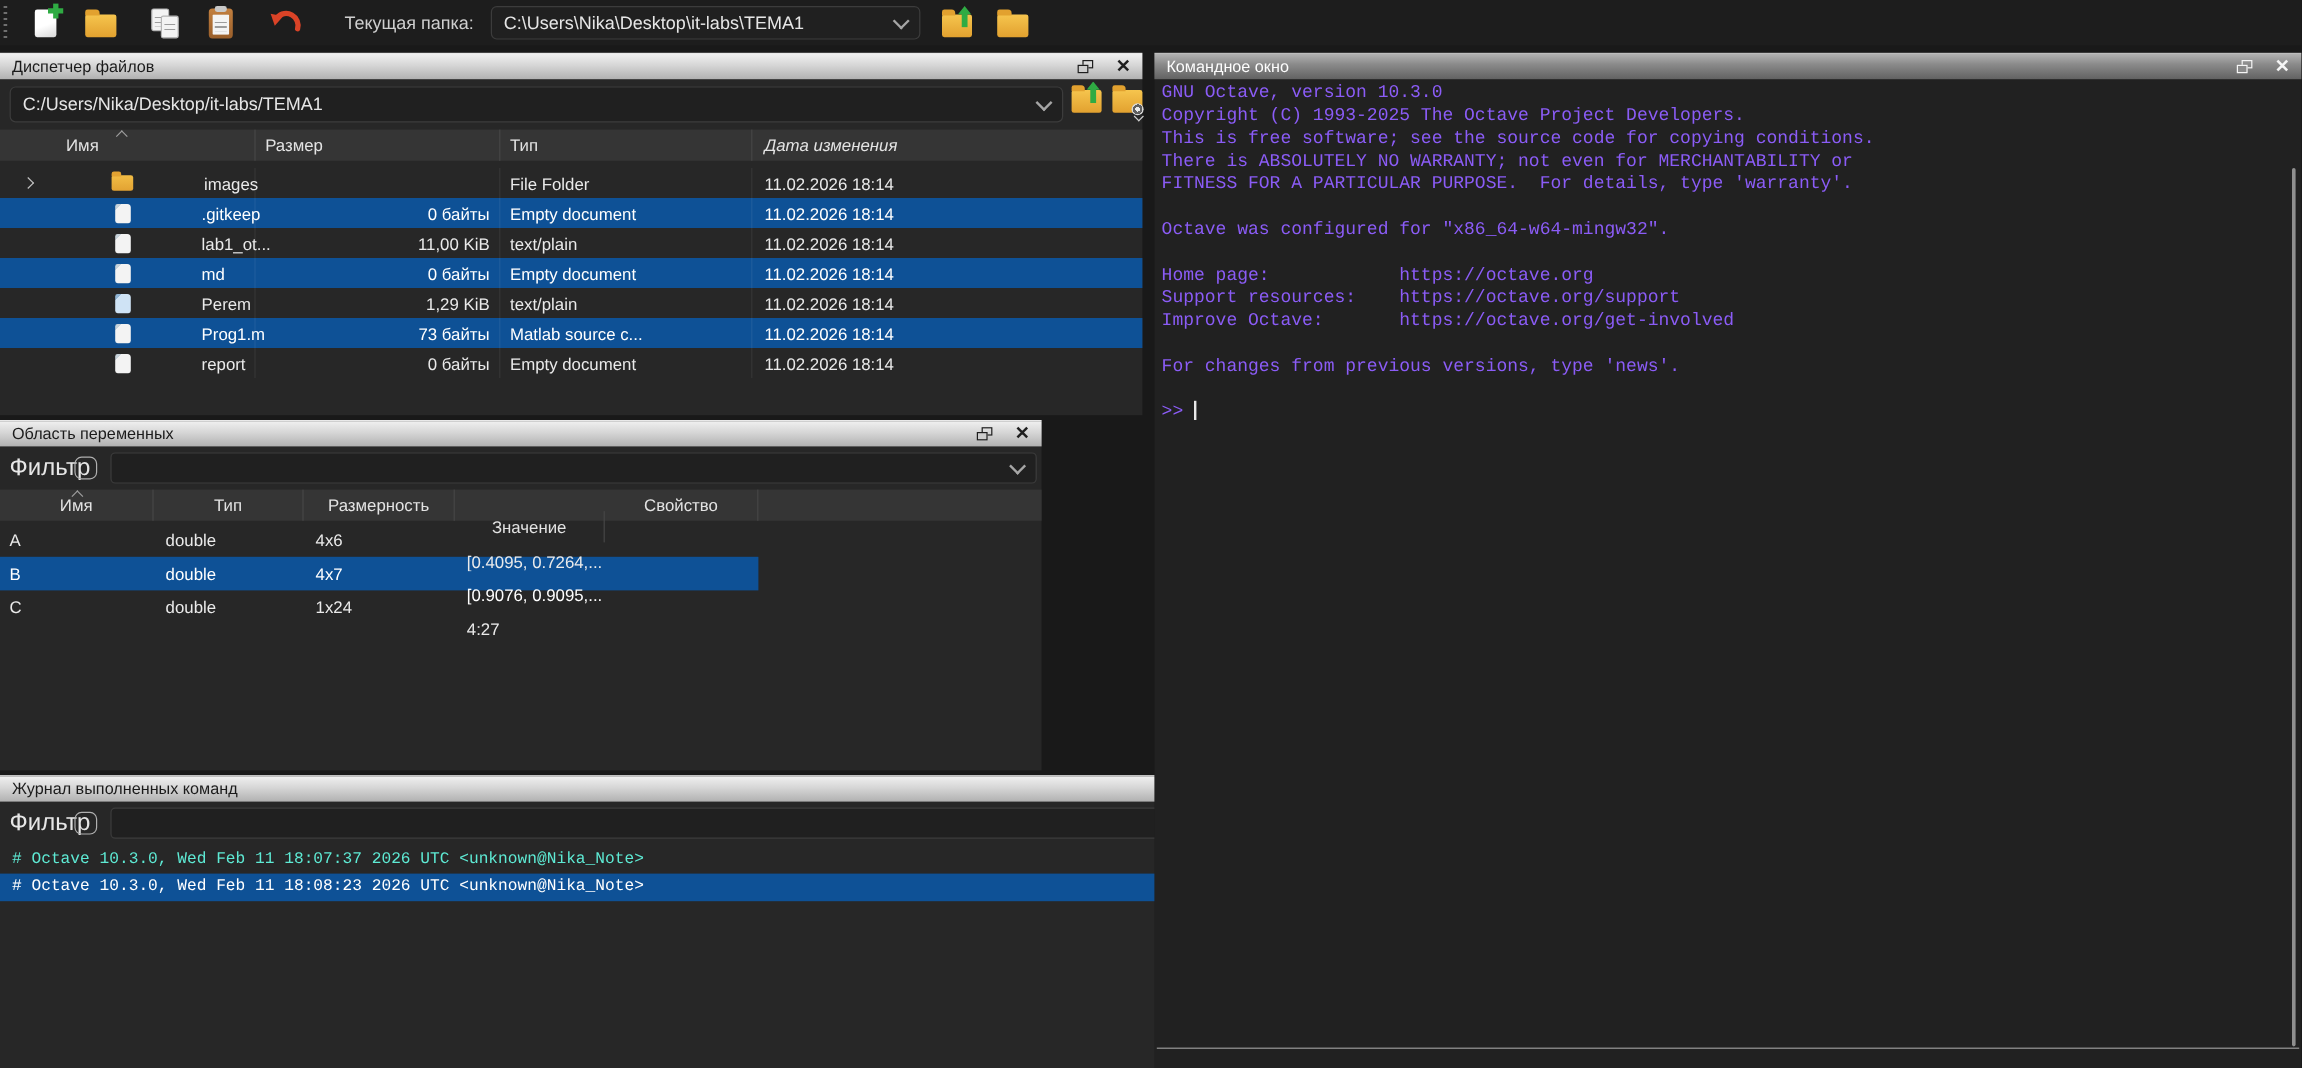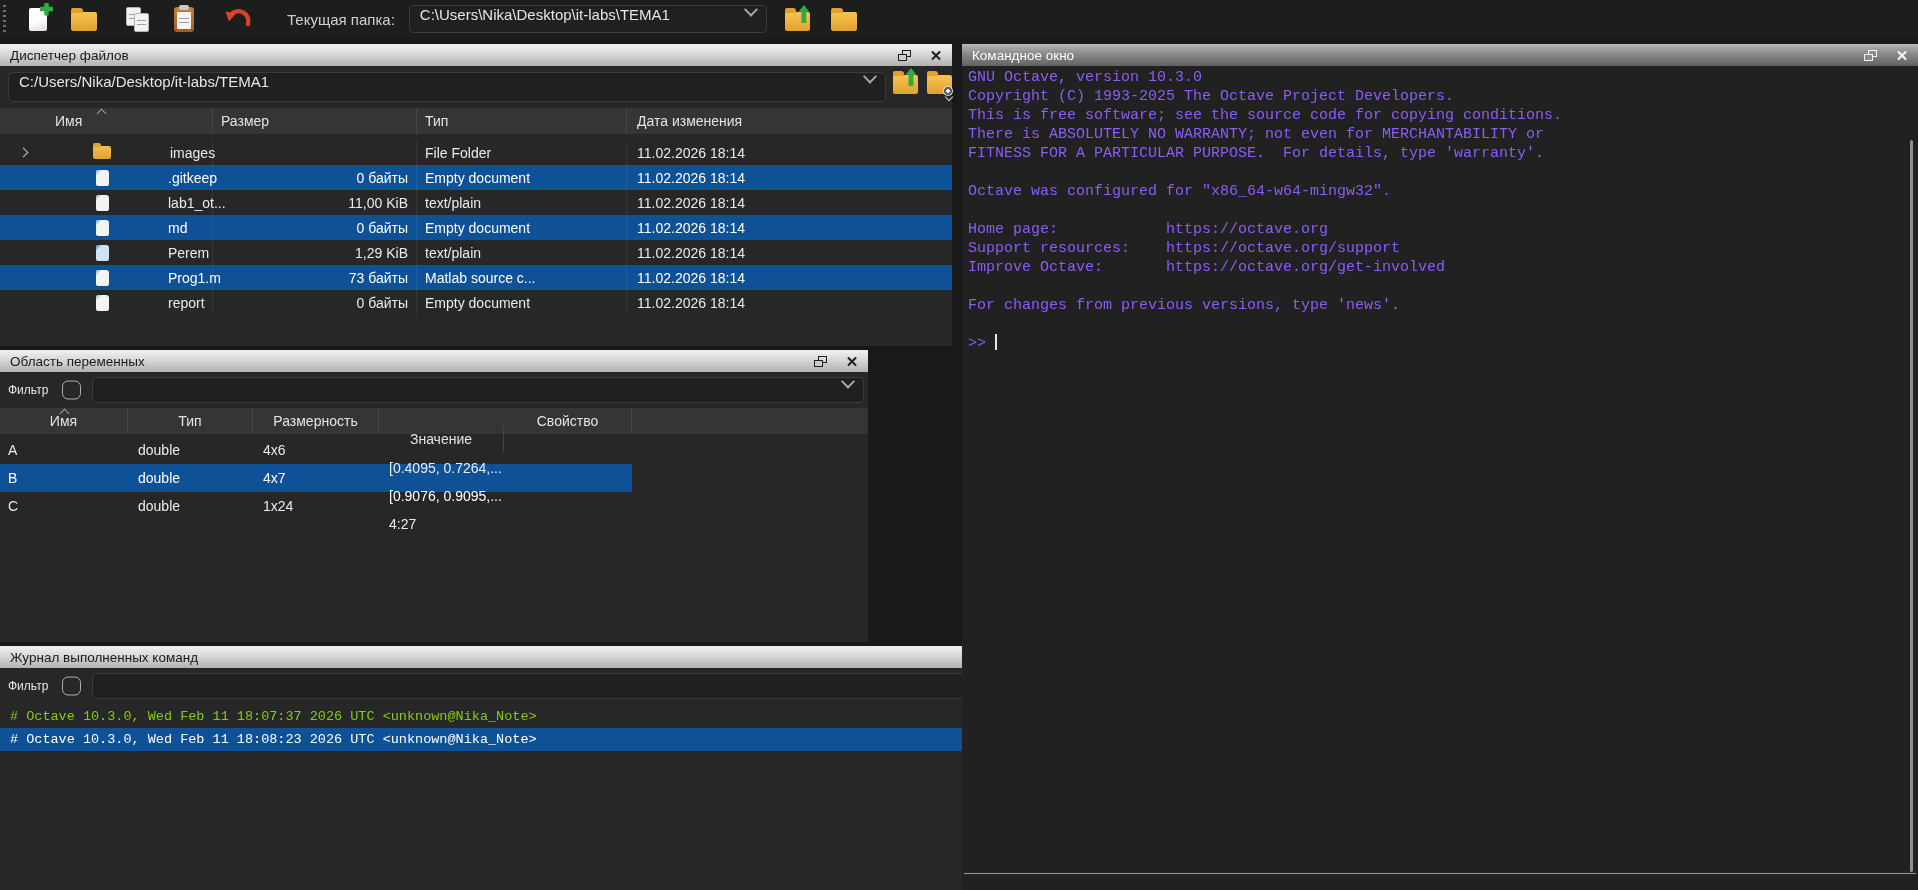--- a/index.html
+++ b/index.html
@@ -40,21 +40,21 @@
     background:linear-gradient(180deg,#f6c54e,#e2a12f);}
   .ic-folderup::before,.ic-folderact::before{content:"";position:absolute;top:-4px;left:0;width:11px;height:5px;background:#e2a12f;border-radius:2px 3px 0 0;}
   .ic-folderup::after{content:"";position:absolute;right:1px;top:-7px;width:11px;height:18px;background:#2fab43;
     clip-path:polygon(50% 0,100% 38%,72% 38%,72% 100%,28% 100%,28% 38%,0 38%);}
   .ic-folderact::after{content:"";position:absolute;right:-1px;bottom:-2px;width:10px;height:10px;border-radius:50%;
     background:radial-gradient(circle,#ececec 0 2px,#5f5f5f 2px 4px,#d8d8d8 4px);}
   .mini-cv{position:absolute;width:5px;height:5px;border-left:1.5px solid #cfcfcf;border-bottom:1.5px solid #cfcfcf;
     transform:rotate(-45deg);right:2px;bottom:0;}
   .tb-label{font-size:15px;color:#cfcfcf;margin:0 14px 0 12px;white-space:nowrap;}
 
-  .combo{display:flex;background:#202020;border:1px solid #3c3c3c;border-radius:5px;
+  .combo{display:flex;align-items:center;background:#202020;border:1px solid #3c3c3c;border-radius:5px;
     padding:0 10px;box-sizing:border-box;color:#e6e6e6;}
   .combo-text{flex:1;font-size:15px;white-space:nowrap;overflow:hidden;}
   .cv{width:8px;height:8px;border-left:2px solid #a6a6a6;border-bottom:2px solid #a6a6a6;
     transform:rotate(-45deg) translate(1px,-1px);margin-left:8px;flex:none;}
   .tb-combo{width:358px;height:28px;}
 
   
   .panel{position:absolute;background:#272727;}
   .p-files{left:0;top:44px;width:952px;height:302px;}
   .p-vars {left:0;top:350px;width:868px;height:292px;}
@@ -84,21 +84,21 @@
     display:flex;align-items:flex-start;justify-content:center;}
   .sbtn.up{left:890px;} .sbtn.act{left:924px;}
 
   .thead{position:absolute;left:0;right:0;display:flex;background:#353535;color:#e3e3e3;font-size:14px;align-items:center;}
   .hc{box-sizing:border-box;height:100%;display:flex;align-items:center;border-right:1px solid #464646;padding-left:8px;position:relative;}
   .hc:last-child{border-right:none;}
   .sortcaret{position:absolute;top:2px;width:6px;height:6px;border-left:1.5px solid #9f9f9f;border-top:1.5px solid #9f9f9f;
     transform:rotate(45deg);}
   .p-files .thead{top:42px;height:26px;}
   .fc0{width:213px;padding-left:55px;} .fc0 .sortcaret{left:98px;}
-  .fc1{width:204px;} .fc2{width:210px;} .fc3{flex:1;padding-left:10px;}
+  .fc1{width:204px;} .fc2{width:210px;} .fc3{flex:1;padding-left:10px;font-style:italic;}
 
   .p-files .rows{position:absolute;left:0;right:0;top:74px;}
   .frow{display:flex;height:25px;align-items:center;font-size:14px;color:#eaeaea;cursor:default;}
   .frow.sel{background:var(--sel);color:#ffffff;}
   .frow .cell{box-sizing:border-box;height:100%;display:flex;align-items:center;border-right:1px solid rgba(255,255,255,0.07);gap:43px;}
   .fcell0{width:213px;padding-left:6px;}
   .fcell1{width:204px;justify-content:flex-end;padding-right:8px;}
   .fcell2{width:210px;padding-left:8px;}
   .fcell3{flex:1;padding-left:10px;border-right:none !important;}
   .exp{width:34px;height:100%;display:flex;align-items:center;justify-content:center;flex:none;}
@@ -106,41 +106,41 @@
   .fi-file{width:13px;height:16px;margin-left:13px;border-radius:2px 3px 2px 2px;flex:none;
     background:linear-gradient(135deg,#c7d2da 0 4px,#f3f3f3 4px);}
   .fi-file.blue{background:linear-gradient(135deg,#8fb4d4 0 4px,#cfe3f5 4px);}
   .fi-folder{width:18px;height:13px;margin-left:10px;border-radius:2px;position:relative;flex:none;
     background:linear-gradient(180deg,#f2bd45,#e2a232);}
   .fi-folder::before{content:"";position:absolute;top:-3px;left:0;width:8px;height:4px;background:#e2a232;border-radius:2px 2px 0 0;}
   .fname{margin-left:16px;white-space:nowrap;}
 
   
   .filterrow{position:absolute;left:0;right:0;top:4px;height:28px;}
-  .flabel{position:absolute;left:8px;top:50%;transform:translateY(-50%);font-size:12px;color:#e6e6e6;}
+  .flabel{position:absolute;left:8px;top:50%;transform:translateY(-50%);font-size:20px;color:#e6e6e6;}
   .fcheck{position:absolute;left:62px;top:50%;transform:translateY(-50%);width:19px;height:19px;
     border:1.5px solid #b0b0b0;border-radius:6px;background:transparent;box-sizing:border-box;}
   .fcombo{position:absolute;left:92px;top:1px;right:4px;height:26px;border-radius:4px;}
 
   
   .p-vars .thead{top:36px;height:26px;}
   .vhc{justify-content:center;padding-left:0;}
   .vc0{width:128px;} .vc0 .sortcaret{left:61px;}
   .vc1{width:125px;} .vc2{width:126px;} .vc3{width:125px;margin-top:36px;} .vc4{width:128px;}
   .vfill{flex:1;border-right:none;}
   .p-vars .rows{position:absolute;left:0;top:64px;}
   .vrow{display:flex;width:632px;height:28px;align-items:center;font-size:14px;color:#eaeaea;}
   .vrow.sel{background:var(--sel);color:#fff;}
   .vcell{box-sizing:border-box;padding-left:10px;white-space:nowrap;overflow:hidden;}
   .vcell.n{padding-left:8px;}
 
   
   .p-hist .rows{position:absolute;left:0;right:0;top:37px;}
   .hrow{height:23px;display:flex;align-items:center;padding-left:10px;box-sizing:border-box;
-    font-family:"Liberation Mono","DejaVu Sans Mono",monospace;font-size:13.5px;color:#84cc16;white-space:pre;}
+    font-family:"Liberation Mono","DejaVu Sans Mono",monospace;font-size:13.5px;color:#5eead4;white-space:pre;}
   .hrow.sel{background:var(--sel);color:#fff;}
 
   
   .cmdbody{position:absolute;left:0;top:22px;right:0;bottom:0;cursor:text;}
   .cmdbody pre{margin:2px 0 0 6px;font-family:"Liberation Mono","DejaVu Sans Mono",monospace;
     font-size:15px;line-height:19px;color:#8b5cf6;white-space:pre;}
   .cursor{display:inline-block;width:1.5px;height:16px;background:#e8e8e8;vertical-align:-3px;margin-left:9px;}
   .vscroll{position:absolute;right:5px;top:96px;width:3px;height:732px;}
   .vscroll .handle{position:absolute;inset:0;background:#8f8f8f;border-radius:2px;}
   .bottomline{position:absolute;left:2px;right:2px;bottom:16px;height:1px;background:#9a9a9a;}

